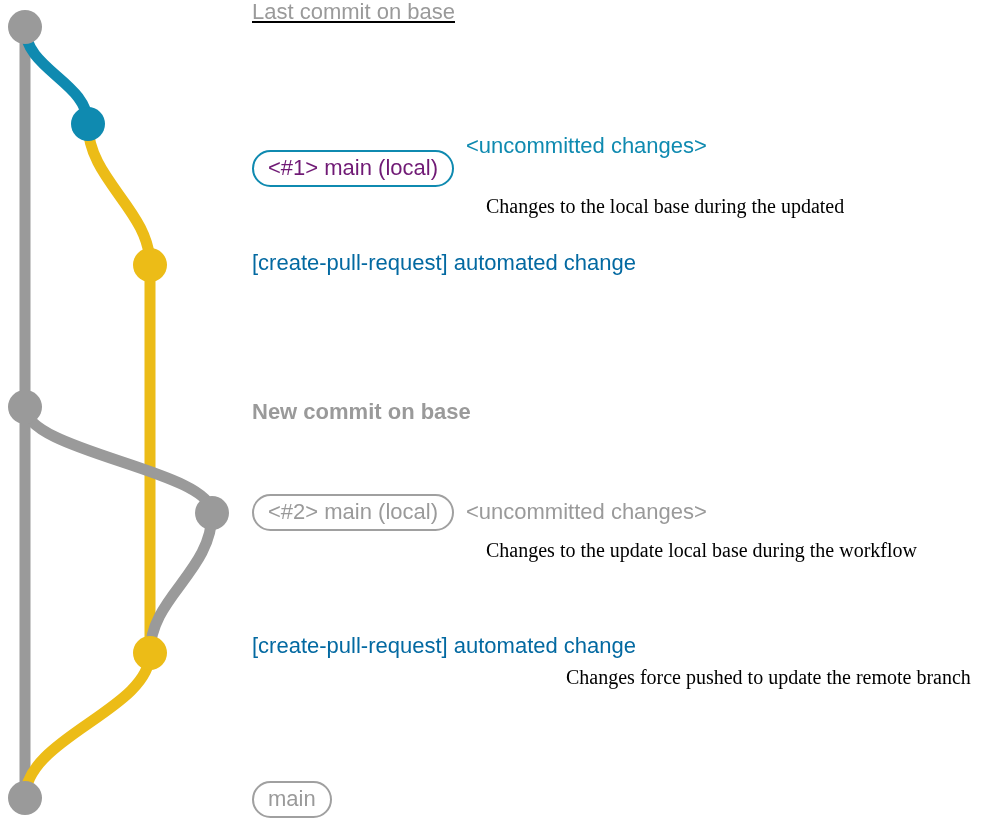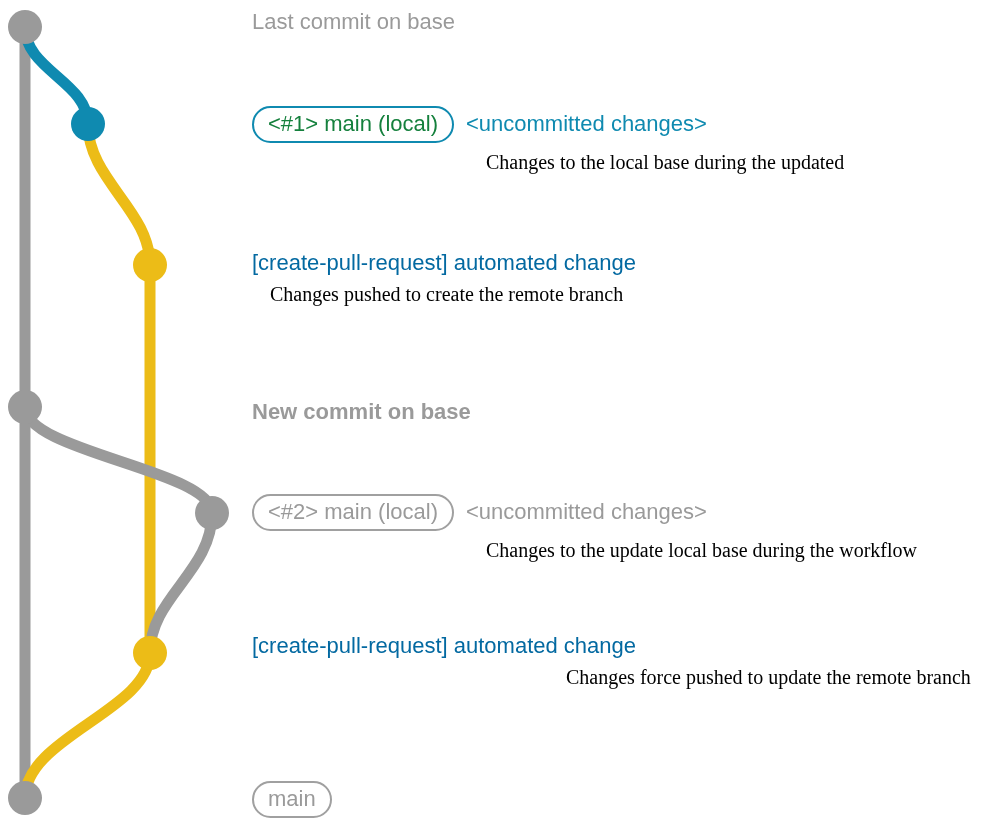--- a/index.html
+++ b/index.html
@@ -52,21 +52,21 @@
     border-style: solid;
     border-width: 2px;
     border-radius: 999px;
     padding: 5px 14px 6px 14px;
     font-size: 22px;
     line-height: 1;
     font-weight: 400;
     background: #ffffff;
     white-space: nowrap;
   }
-  .ref-pill.blue   { border-color: #0f8ab0; color: #15803d; }
+  .ref-pill.blue   { border-color: #0f8ab0; color: #701a75; margin-top: 44px; }
   .ref-pill.gray   { border-color: #a0a0a0; color: #9a9a9a; }
   .ref-pill.yellow { border-color: #ecbc17; color: #ecbc17; }
   .commit-subject {
     font-size: 22px;
     line-height: 1.1;
     white-space: nowrap;
   }
   .commit-subject.blue   { color: #0f8ab0; }
   .commit-subject.gray   { color: #9a9a9a; }
   .commit-subject.yellow { color: #0369a1; text-align: center; }
@@ -101,37 +101,36 @@
         <circle cx="88" cy="124" r="17" fill="#0f8ab0"></circle>
         <circle cx="150" cy="265" r="17" fill="#ecbc17"></circle>
         <circle cx="25" cy="407" r="17" fill="#9a9a9a"></circle>
         <circle cx="212" cy="513" r="17" fill="#9a9a9a"></circle>
         <circle cx="150" cy="653" r="17" fill="#ecbc17"></circle>
         <circle cx="25" cy="798" r="17" fill="#9a9a9a"></circle>
       </g>
   </svg>
 
   <div class="labels-layer" id="labels-layer">
-      <div class="row" style="top: 10px;">
+      <div class="row" style="top: 0; text-decoration: underline;">
         <div class="row-main">
           <span class="commit-subject plain-gray">Last commit on base</span>
         </div>
       </div>
       <div class="row" style="top: 106px;">
         <div class="row-main">
           <span class="ref-pill blue">&lt;#1&gt; main (local)</span>
           <span class="commit-subject blue">&lt;uncommitted changes&gt;</span>
         </div>
         <div class="commit-note" style="margin-left: 234px;">Changes to the local base during the updated</div>
       </div>
       <div class="row" style="top: 251px;">
         <div class="row-main">
           <span class="commit-subject yellow">[create-pull-request] automated change</span>
         </div>
-        <div class="commit-note" style="margin-left: 18px;">Changes pushed to create the remote branch</div>
       </div>
       <div class="row" style="top: 400px; font-weight: bold;">
         <div class="row-main">
           <span class="commit-subject plain-gray">New commit on base</span>
         </div>
       </div>
       <div class="row" style="top: 494px;">
         <div class="row-main">
           <span class="ref-pill gray">&lt;#2&gt; main (local)</span>
           <span class="commit-subject gray">&lt;uncommitted changes&gt;</span>

